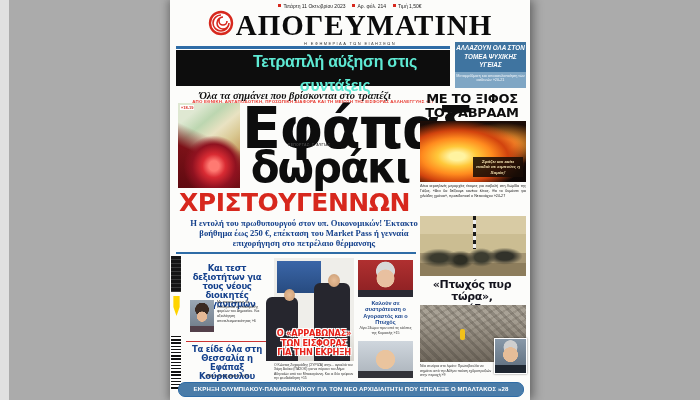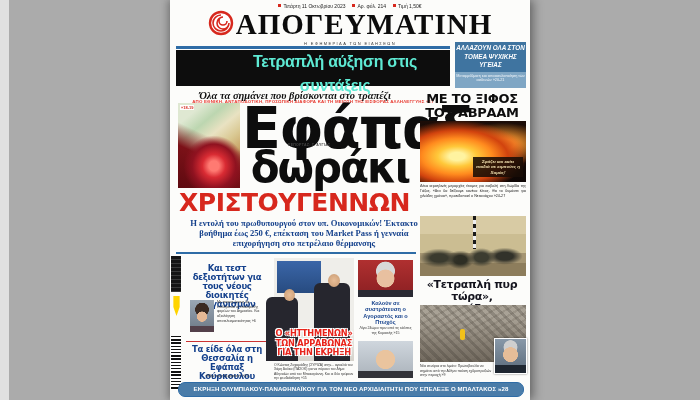--- a/index.html
+++ b/index.html
@@ -5,21 +5,21 @@
   html,body{margin:0;padding:0;background:#888;}
   .stage{position:relative;width:700px;height:400px;background:#ababab;overflow:hidden;font-family:"Liberation Sans","DejaVu Sans",sans-serif;}
   .stage::before{content:"";position:absolute;left:0;top:0;width:9px;height:100%;background:#e0e0e0;}
   .paper{position:absolute;left:170px;top:0;width:360px;height:400px;background:#fcfcfa;box-shadow:4px 0 9px rgba(0,0,0,.35),-3px 0 7px rgba(0,0,0,.22);}
   .abs{position:absolute;}
   .ctr{text-align:center;}
   
   .dateline{top:3px;left:0;width:100%;font-size:5px;color:#222;display:flex;justify-content:center;gap:7px;}
   .dl-seg::before{content:"";display:inline-block;width:3px;height:3px;background:#d7281d;margin-right:2px;vertical-align:1px;}
   
-  .masthead{top:10px;left:0;width:100%;display:flex;align-items:flex-start;justify-content:center;gap:2px;}
+  .masthead{top:10px;left:0;width:100%;display:flex;align-items:center;justify-content:center;gap:2px;}
   .mast-title{font-family:"Liberation Serif","DejaVu Serif",serif;font-weight:bold;font-size:29px;letter-spacing:1px;color:#0c0c0c;line-height:1;}
   .tagline{top:41px;left:0;width:100%;font-size:4px;letter-spacing:1.4px;color:#333;text-align:center;}
   .rule{background:#2e6ca6;}
   
   .banner-black{left:6px;top:50px;width:274px;height:36px;background:#0d0d0d;text-align:center;}
   .banner-head{color:#5eead4;font-weight:bold;font-size:16px;line-height:24px;letter-spacing:-0.3px;padding-left:44px;}
   .banner-sub{color:#e8392f;font-weight:bold;font-size:4.4px;letter-spacing:.2px;margin-top:1px;}
   
   .mh-box{left:285px;top:42px;width:71px;height:46px;}
   .mh-top{height:30px;background:#3f74a0;color:#fff;font-weight:bold;font-style:italic;font-size:6.3px;line-height:1.35;text-align:center;padding-top:2px;box-sizing:border-box;}
@@ -154,22 +154,22 @@
     <div class="abs brief-head" style="left:16px;top:345px;width:82px;">Τα είδε όλα στη Θεσσαλία η Εφάπαξ Κούρκουλου</div>
     <div class="abs tinytxt ctr" style="left:16px;top:374px;width:82px;font-size:3.8px;">«Μην τους ξεχάσετε» »22</div>
 
     <div class="abs handshake">
       <div class="abs poster"></div>
       <div class="abs fig" style="left:-8px;bottom:0;width:32px;height:64px;"></div>
       <div class="abs head-skin" style="left:10px;bottom:60px;width:11px;height:12px;"></div>
       <div class="abs fig" style="right:4px;bottom:0;width:36px;height:78px;"></div>
       <div class="abs head-skin" style="right:14px;bottom:74px;width:12px;height:13px;"></div>
       <div class="abs overlay-red" style="bottom:4px;left:0;">
-        <div>Ο «ΗΤΤΗΜΕΝΩΝ»</div>
-        <div>ΤΩΝ ΑΡΡΑΒΩΝΑΣ</div>
+        <div>Ο «ΑΡΡΑΒΩΝΑΣ»</div>
+        <div>ΤΩΝ ΕΙΣΦΟΡΑΣ</div>
         <div>ΓΙΑ ΤΗΝ ΕΚΡΗΞΗ</div>
       </div>
     </div>
     <div class="abs tinytxt" style="left:104px;top:363px;width:80px;font-size:3.4px;">Ο Κώστας Ζαχαριάδης (ΣΥΡΙΖΑ) στην... αγκαλιά του Χάρη Δούκα (ΠΑΣΟΚ) για να πάρουν τον Δήμο Αθηναίων από τον Μπακογιάννη. Και οι δύο τρέφουν την ψευδαίσθηση »15</div>
 
     <div class="abs portrait p-agorastos" style="left:188px;top:260px;width:55px;height:37px;"></div>
     <div class="abs region-head" style="left:188px;top:300px;width:55px;">Καλούν σε συστράτευση ο Αγοραστός και ο Πτωχός</div>
     <div class="abs tinytxt ctr" style="left:189px;top:326px;width:53px;font-size:3.6px;">Λίγα 24ωρα πριν από τις κάλπες της Κυριακής »15</div>
     <div class="abs portrait p-ptochos" style="left:188px;top:341px;width:55px;height:37px;"></div>
 
@@ -178,21 +178,21 @@
       <div>ΤΟΥ ΑΒΡΑΑΜ</div>
     </div>
     <div class="abs fire">
       <div class="abs fire-cap">Σφάζει και καίει παιδιά σε κιμπούτς η Χαμάς!</div>
     </div>
     <div class="abs war-par">Δέκα ισραηλινές μεραρχίες έτοιμες για εισβολή στη Λωρίδα της Γάζας. «Δεν θα δείξουμε κανένα έλεος. Θα το θυμάστε για χιλιάδες χρόνια», προειδοποιεί ο Νετανιάχου »24-27</div>
     <div class="abs soldiers">
       <div class="abs pole"></div>
     </div>
     <div class="abs cease">
-      <div>«Τετραπλή πυρ τώρα»,</div>
+      <div>«Πτωχός πυρ τώρα»,</div>
       <div>φωνάζει η Ελλάδα!!!</div>
     </div>
     <div class="abs rubble">
       <div class="abs yellow-man"></div>
     </div>
     <div class="abs war-cap">Νέα σενάρια στο λιμάνι: Πρωτοβουλία να σημάνει από την Αθήνα παύση εχθροπραξιών στην περιοχή »9</div>
     <div class="abs netanyahu"></div>
 
     <div class="abs sports">ΕΚΡΗΞΗ ΟΛΥΜΠΙΑΚΟΥ-ΠΑΝΑΘΗΝΑΪΚΟΥ ΓΙΑ ΤΟΝ ΝΕΟ ΑΡΧΙΔΙΑΙΤΗΤΗ ΠΟΥ ΕΠΕΛΕΞΕ Ο ΜΠΑΛΤΑΚΟΣ »28</div>
 

